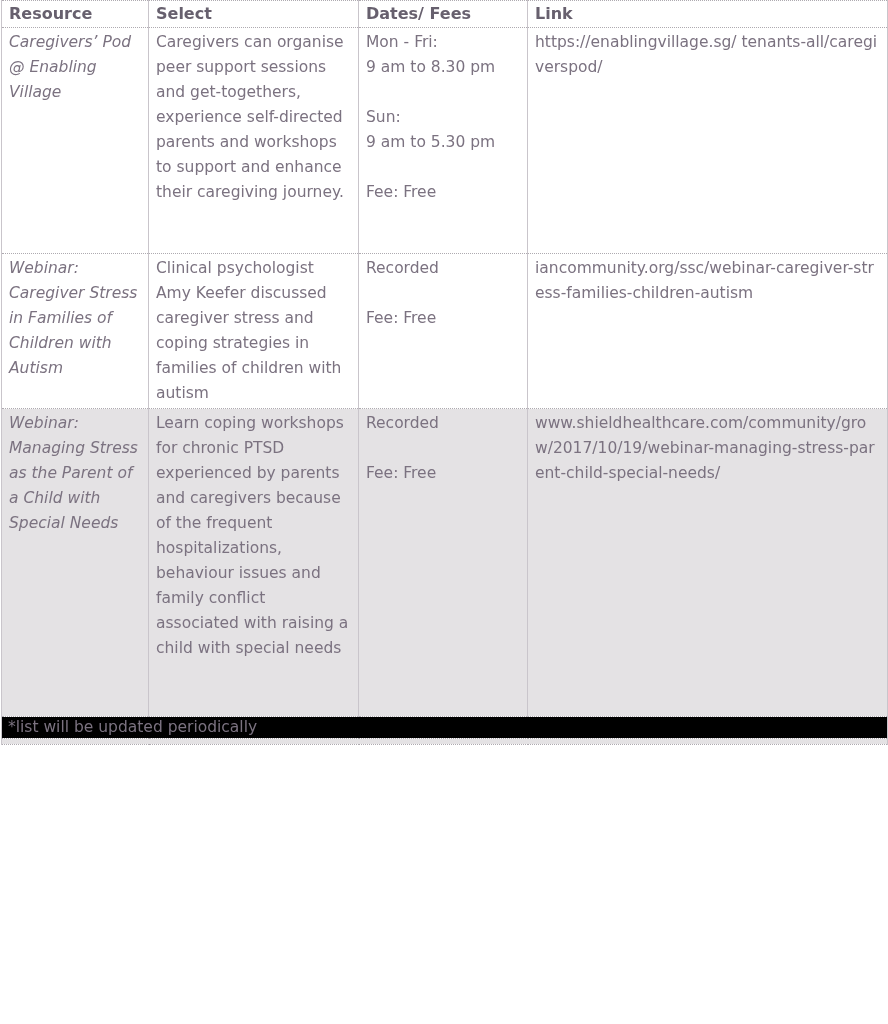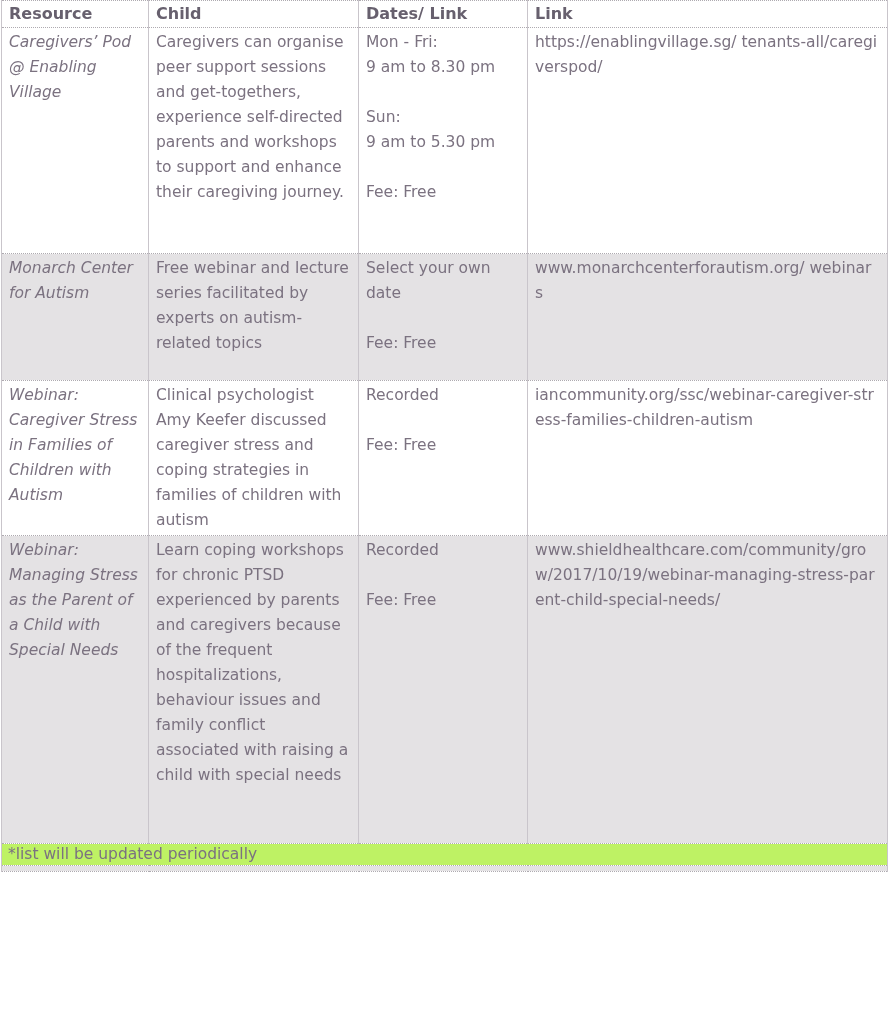--- a/index.html
+++ b/index.html
@@ -48,21 +48,21 @@
     background: #ffffff;
   }
   tr.row-gray td { background: #e4e2e4; }
   tr.row-white td { background: #ffffff; }
 
   td.resource-cell { font-style: italic; }
   td.dates-cell { white-space: pre-line; }
   td.link-cell { word-break: break-all; }
 
   tr.footnote-row td {
-    background: #bef264;
+    background: #000000;
     font-size: 15.5px;
     line-height: 18px;
     padding: 1px 6px 1px 6px;
     height: 19px;
   }
   tr.partial-row td {
     background: #e4e2e4;
     height: 5px;
     padding: 0;
     line-height: 5px;
@@ -75,45 +75,37 @@
   <table class="resources">
     <colgroup>
       <col class="c-resource">
       <col class="c-about">
       <col class="c-dates">
       <col class="c-link">
     </colgroup>
     <thead>
       <tr style="height:27px">
         <th>Resource</th>
-        <th>Child</th>
-        <th>Dates/ Link</th>
+        <th>Select</th>
+        <th>Dates/ Fees</th>
         <th>Link</th>
       </tr>
     </thead>
     <tbody>
       <tr class="row-white" style="height:226px">
         <td class="resource-cell">Caregivers’ Pod @ Enabling Village</td>
         <td class="about-cell">Caregivers can organise peer support sessions and get-togethers, experience self-directed parents and workshops to support and enhance their caregiving journey.</td>
         <td class="dates-cell">Mon - Fri:
 9 am to 8.30 pm
 
 Sun:
 9 am to 5.30 pm
 
 Fee: Free</td>
         <td class="link-cell">https://enablingvillage.sg/ tenants-all/caregiverspod/</td>
-      </tr>
-      <tr class="row-gray" style="height:127px">
-        <td class="resource-cell">Monarch Center for Autism</td>
-        <td class="about-cell">Free webinar and lecture series facilitated by experts on autism-related topics</td>
-        <td class="dates-cell">Select your own date
-
-Fee: Free</td>
-        <td class="link-cell">www.monarchcenterforautism.org/ webinars</td>
       </tr>
       <tr class="row-white" style="height:118px">
         <td class="resource-cell">Webinar: Caregiver Stress in Families of Children with Autism</td>
         <td class="about-cell">Clinical psychologist Amy Keefer discussed caregiver stress and coping strategies in families of children with autism</td>
         <td class="dates-cell">Recorded
 
 Fee: Free</td>
         <td class="link-cell">iancommunity.org/ssc/webinar-caregiver-stress-families-children-autism</td>
       </tr>
       <tr class="row-gray" style="height:308px">

